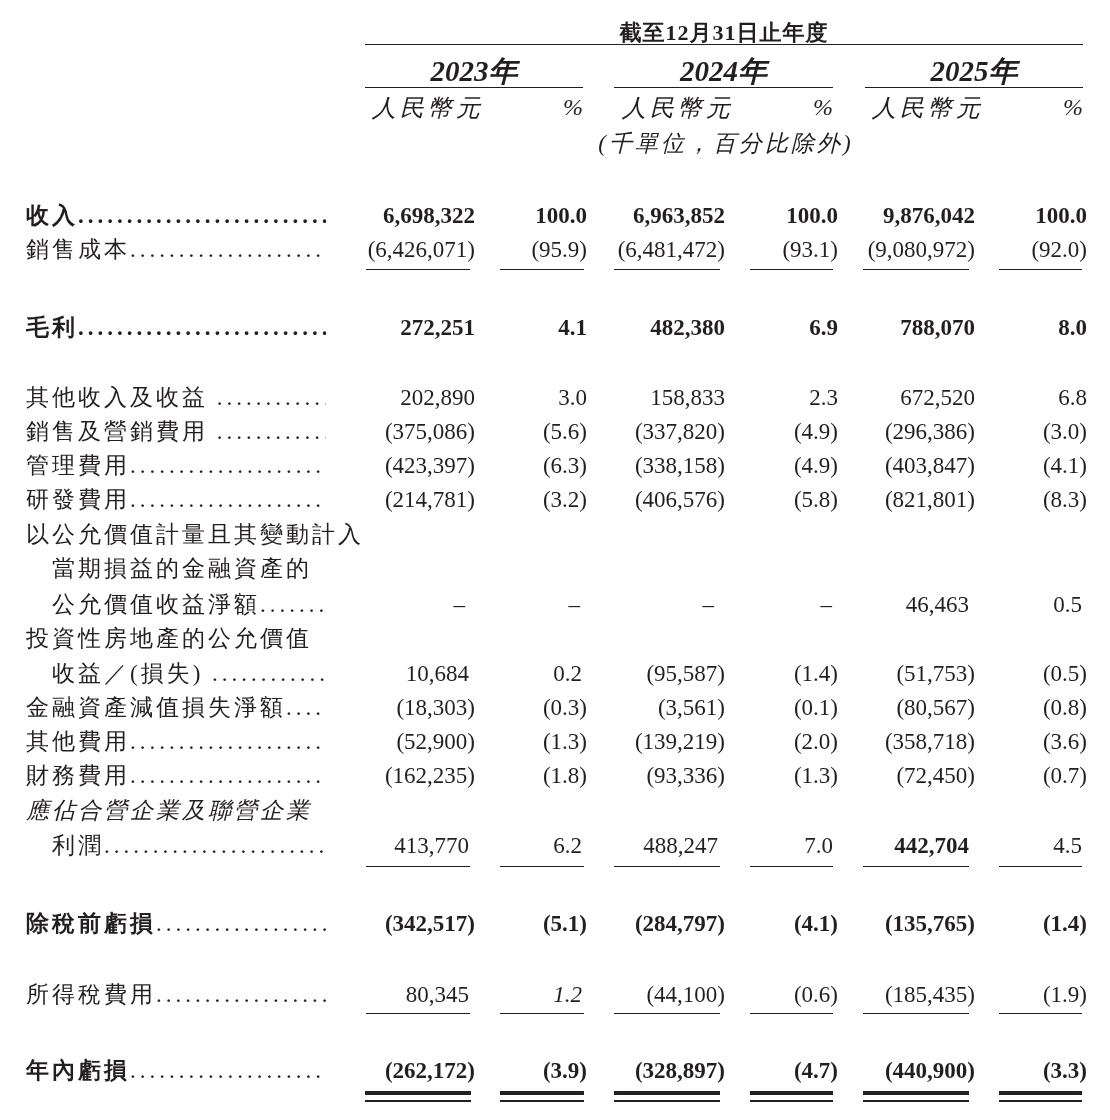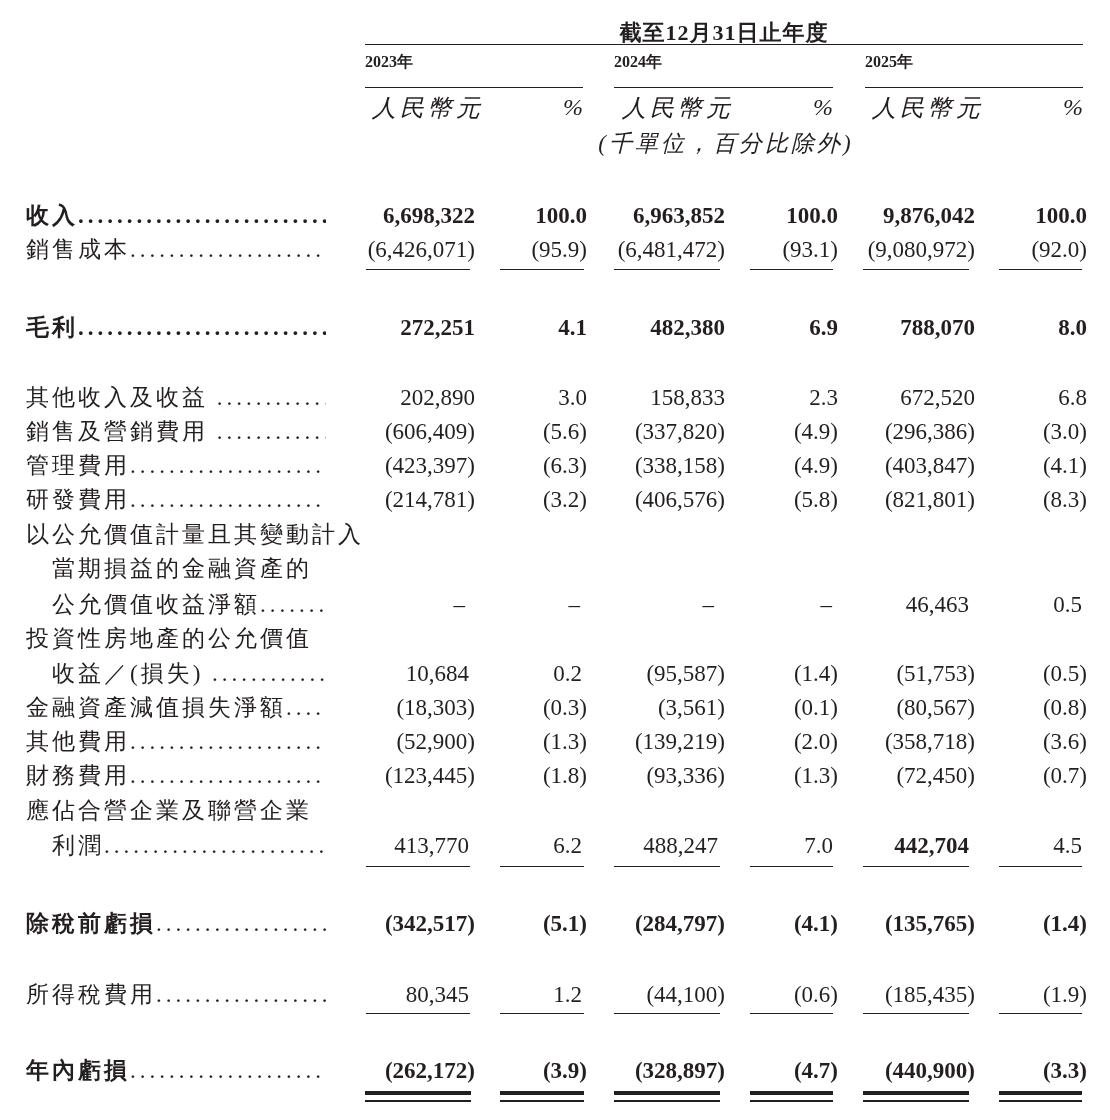--- a/index.html
+++ b/index.html
@@ -1,21 +1,21 @@
 <!DOCTYPE html>
 <html><head>
 <meta charset="utf-8">
 <style>
   html, body { margin: 0; padding: 0; background: #ffffff; }
   body { width: 1110px; height: 1120px; position: relative; overflow: hidden;
          font-family: "Liberation Serif", "DejaVu Serif", serif; color: #231f20; }
   .abs { position: absolute; }
   .hdr-title { left: 365px; width: 718px; top: 6px; text-align: center; font-size: 22px; font-weight: bold; letter-spacing: 1px; margin-top: 12px; }
   .rule { position: absolute; height: 0; border-top: 1.6px solid #231f20; }
-  .year { position: absolute; top: 52px; text-align: left; font-size: 16px; font-weight: bold; }
+  .year { position: absolute; top: 52px; text-align: center; font-size: 29px; font-weight: bold; font-style: italic; }
   .unit { position: absolute; top: 92px; font-size: 24px; font-style: italic; letter-spacing: 4px; }
   .pct-h { position: absolute; top: 94px; font-size: 24px; font-style: italic; text-align: right; }
   .note { position: absolute; top: 128px; left: 596px; width: 260px; text-align: center; font-size: 23px; font-style: italic; letter-spacing: 3px; }
 
   .row { position: absolute; left: 0; width: 1110px; height: 34px; }
   .label { position: absolute; left: 26px; width: 300px; font-size: 23px; white-space: nowrap; overflow: hidden; letter-spacing: 3px; line-height: 34px; }
   .label.indent { left: 52px; width: 274px; }
   .label.nodots { overflow: visible; }
   .label .dots { letter-spacing: 4px; }
   .bold .label, .bold .num { font-weight: bold; }
@@ -93,21 +93,21 @@
   <div class="num c1">202,890</div>
   <div class="num p1">3.0</div>
   <div class="num c2">158,833</div>
   <div class="num p2">2.3</div>
   <div class="num c3">672,520</div>
   <div class="num p3">6.8</div>
 </div>
 
 <div class="row" style="top:415px;">
   <div class="label"><span>銷售及營銷費用</span> <span class="dots">......................................</span></div>
-  <div class="num c1">(606,409)</div>
+  <div class="num c1">(375,086)</div>
   <div class="num p1">(5.6)</div>
   <div class="num c2">(337,820)</div>
   <div class="num p2">(4.9)</div>
   <div class="num c3">(296,386)</div>
   <div class="num p3">(3.0)</div>
 </div>
 
 <div class="row" style="top:449px;">
   <div class="label"><span>管理費用</span><span class="dots">......................................</span></div>
   <div class="num c1">(423,397)</div>
@@ -172,30 +172,30 @@
   <div class="num c1">(52,900)</div>
   <div class="num p1">(1.3)</div>
   <div class="num c2">(139,219)</div>
   <div class="num p2">(2.0)</div>
   <div class="num c3">(358,718)</div>
   <div class="num p3">(3.6)</div>
 </div>
 
 <div class="row" style="top:759px;">
   <div class="label"><span>財務費用</span><span class="dots">......................................</span></div>
-  <div class="num c1">(123,445)</div>
+  <div class="num c1">(162,235)</div>
   <div class="num p1">(1.8)</div>
   <div class="num c2">(93,336)</div>
   <div class="num p2">(1.3)</div>
   <div class="num c3">(72,450)</div>
   <div class="num p3">(0.7)</div>
 </div>
 
 <div class="row" style="top:794px;">
-  <div class="label nodots" style="width:340px;">應佔合營企業及聯營企業</div>
+  <div class="label nodots" style="width:340px;font-style:italic;">應佔合營企業及聯營企業</div>
 </div>
 <div class="row" style="top:829px;">
   <div class="label indent"><span>利潤</span><span class="dots">......................................</span></div>
   <div class="num c1" style="width:104px;">413,770</div>
   <div class="num p1" style="width:82px;text-align:right;">6.2</div>
   <div class="num c2" style="width:104px;">488,247</div>
   <div class="num p2" style="width:81px;">7.0</div>
   <div class="num c3" style="width:104px;font-weight:bold;">442,704</div>
   <div class="num p3" style="width:82px;">4.5</div>
 </div>
@@ -212,21 +212,21 @@
   <div class="num p1">(5.1)</div>
   <div class="num c2">(284,797)</div>
   <div class="num p2">(4.1)</div>
   <div class="num c3">(135,765)</div>
   <div class="num p3">(1.4)</div>
 </div>
 
 <div class="row" style="top:978px;">
   <div class="label"><span>所得稅費用</span><span class="dots">......................................</span></div>
   <div class="num c1" style="width:104px;">80,345</div>
-  <div class="num p1" style="width:82px;">1.2</div>
+  <div class="num p1" style="width:82px;font-style:italic;">1.2</div>
   <div class="num c2">(44,100)</div>
   <div class="num p2">(0.6)</div>
   <div class="num c3">(185,435)</div>
   <div class="num p3">(1.9)</div>
 </div>
 <div class="u" style="left:366px; width:104px; top:1013px;"></div>
 <div class="u" style="left:500px; width:84px; top:1013px;"></div>
 <div class="u" style="left:614px; width:106px; top:1013px;"></div>
 <div class="u" style="left:750px; width:83px; top:1013px;"></div>
 <div class="u" style="left:863px; width:106px; top:1013px;"></div>

